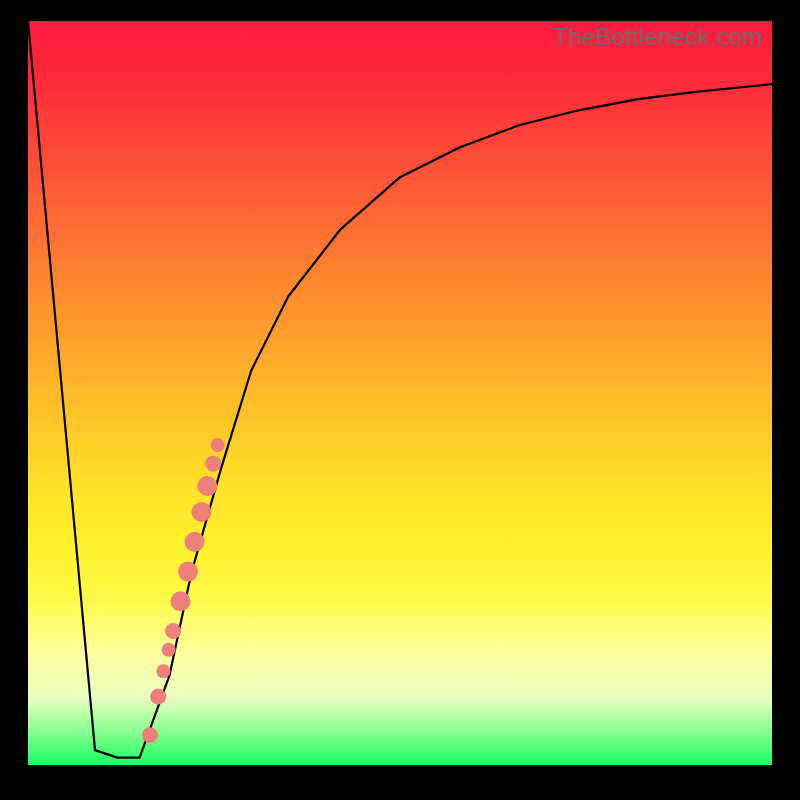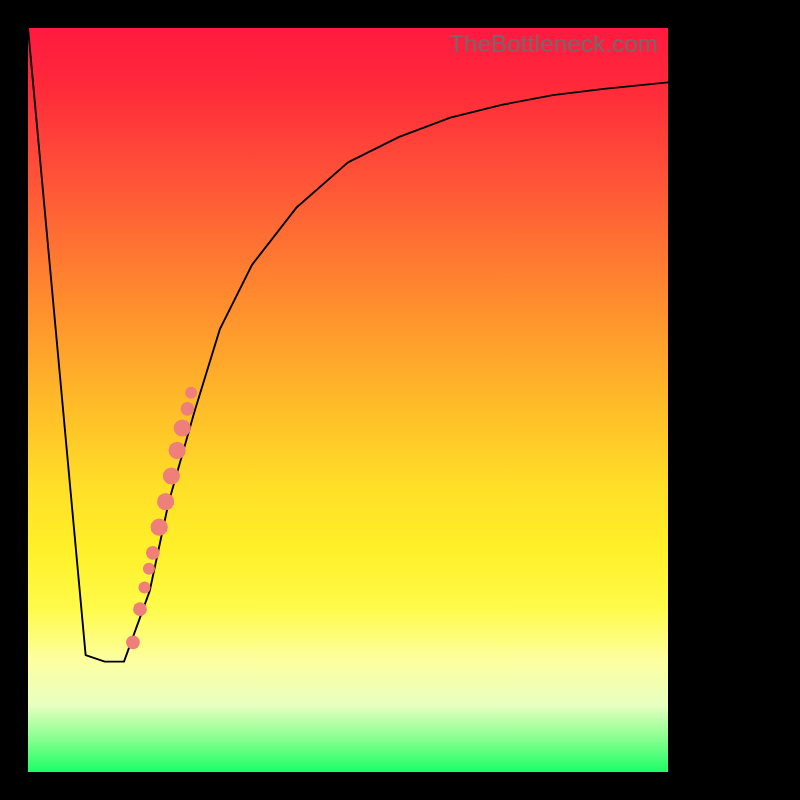--- a/index.html
+++ b/index.html
@@ -12,22 +12,22 @@
   }
   .frame {
     position: relative;
     width: 800px;
     height: 800px;
     background: #000;
   }
   .plot {
     position: absolute;
     left: 28px;
-    top: 28px;
-    width: 640px;
+    top: 21px;
+    width: 744px;
     height: 744px;
     background: linear-gradient(to bottom,
       #ff1a3f 0%,
       #ff2a3a 8%,
       #ff5238 20%,
       #ff8a2e 36%,
       #ffc028 52%,
       #ffe028 62%,
       #fff028 70%,
       #fffb4a 78%,

